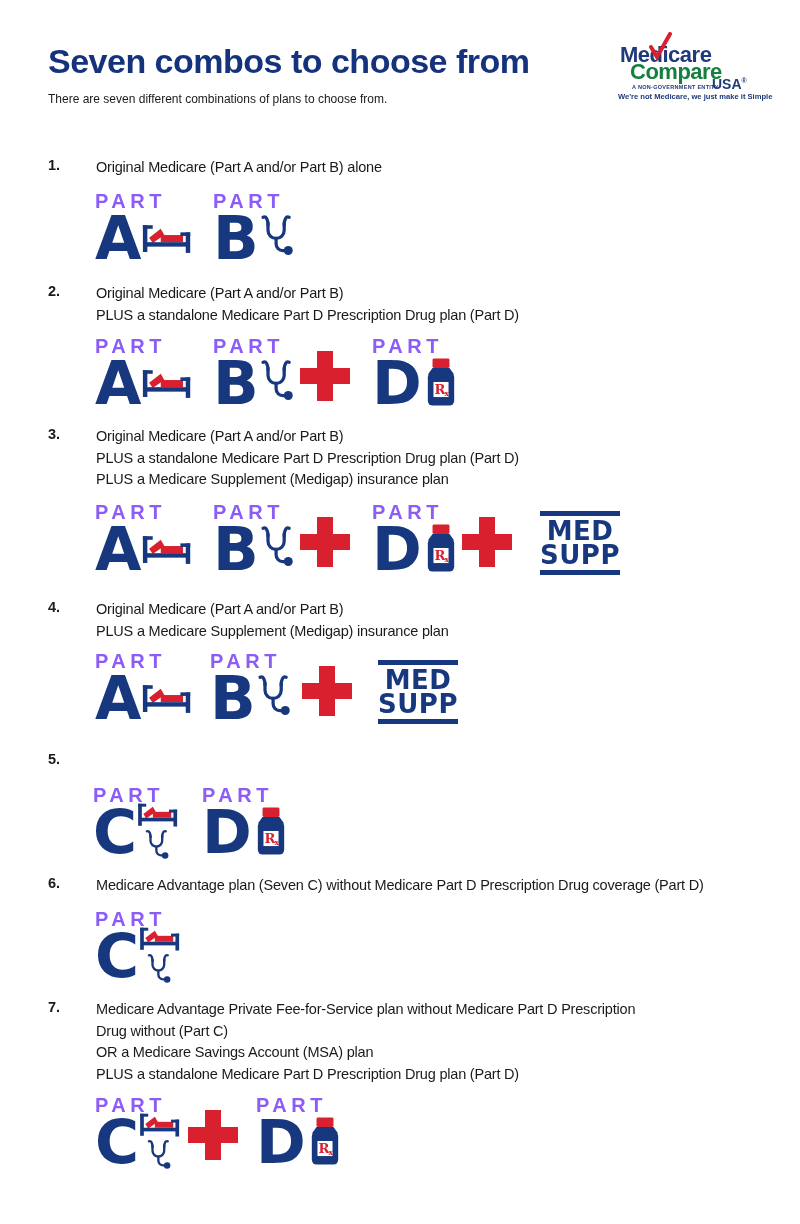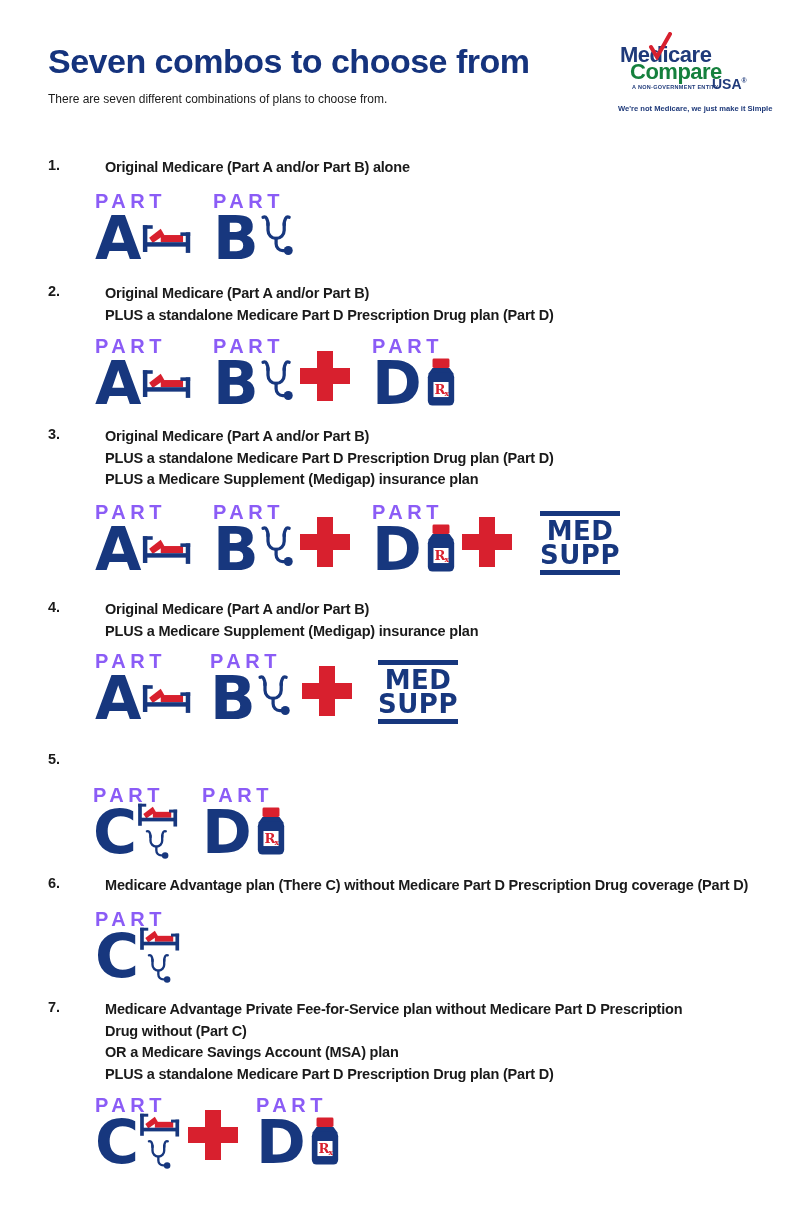--- a/index.html
+++ b/index.html
@@ -15,26 +15,26 @@
   .logo{position:absolute;left:618px;top:38px;width:165px;height:85px;}
   .logo-medicare{position:absolute;left:2px;top:4px;font-size:22px;font-weight:bold;
                  color:#1F3A7A;letter-spacing:-0.5px;}
   .logo-compare{position:absolute;left:12px;top:21px;font-size:22px;font-weight:bold;
                 color:#15803d;letter-spacing:-0.5px;}
   .logo-check{position:absolute;left:30px;top:-6px;width:24px;height:28px;}
   .logo-entity{position:absolute;left:14px;top:46px;font-size:5.5px;font-weight:bold;
                color:#1F3A7A;letter-spacing:0.3px;}
   .logo-usa{position:absolute;left:94px;top:38px;font-size:14px;font-weight:bold;color:#1F3A7A;}
   .logo-usa sup{font-size:7px;}
-  .logo-tagline{position:absolute;left:0;top:66px;font-size:7.6px;font-weight:bold;
+  .logo-tagline{position:absolute;left:0;top:54px;font-size:7.6px;font-weight:bold;
                 color:#1F3A7A;white-space:nowrap;}
 
   
   .item-num{position:absolute;left:48px;font-size:14.5px;font-weight:bold;color:#1a1a1a;}
-  .item-text{position:absolute;left:105px;font-size:14.5px;font-weight:bold;color:#1a1a1a;
+  .item-text{position:absolute;left:96px;font-size:14.5px;font-weight:normal;color:#1a1a1a;
              line-height:21.5px;letter-spacing:-0.2px;white-space:nowrap;}
 
   
   .icon-row{position:absolute;left:0;width:800px;height:92px;}
   .part{position:absolute;top:0;}
   .part-word{font-size:20px;font-weight:bold;color:#8b5cf6;letter-spacing:4.5px;line-height:22px;}
   .part-main{display:flex;align-items:flex-start;height:52px;margin-top:1px;}
   .part-letter{font-family:"DejaVu Sans",sans-serif;font-weight:bold;font-size:60px;
                line-height:50px;color:#17377E;letter-spacing:-2px;}
 
@@ -277,21 +277,21 @@
           <span class="part-letter">D</span>
         <svg class="g-bottle">
             <use href="#bottle"></use>
           </svg>
         </div>
     </div>
   </div>
 
   <div class="item-num" style="top:875px">6.</div>
   <div class="item-text" style="top:875px">
-    <div>Medicare Advantage plan (There C) without Medicare Part D Prescription Drug coverage (Part D)</div>
+    <div>Medicare Advantage plan (Seven C) without Medicare Part D Prescription Drug coverage (Part D)</div>
   </div>
   <div class="icon-row" style="top:908px">
     <div class="part" style="left:95px">
       <div class="part-word">PART</div>
       <div class="part-main">
           <span class="part-letter">C</span>
         <span class="c-stack">
           <svg class="g-bed-sm">
               <use href="#bed"></use>
             </svg>

